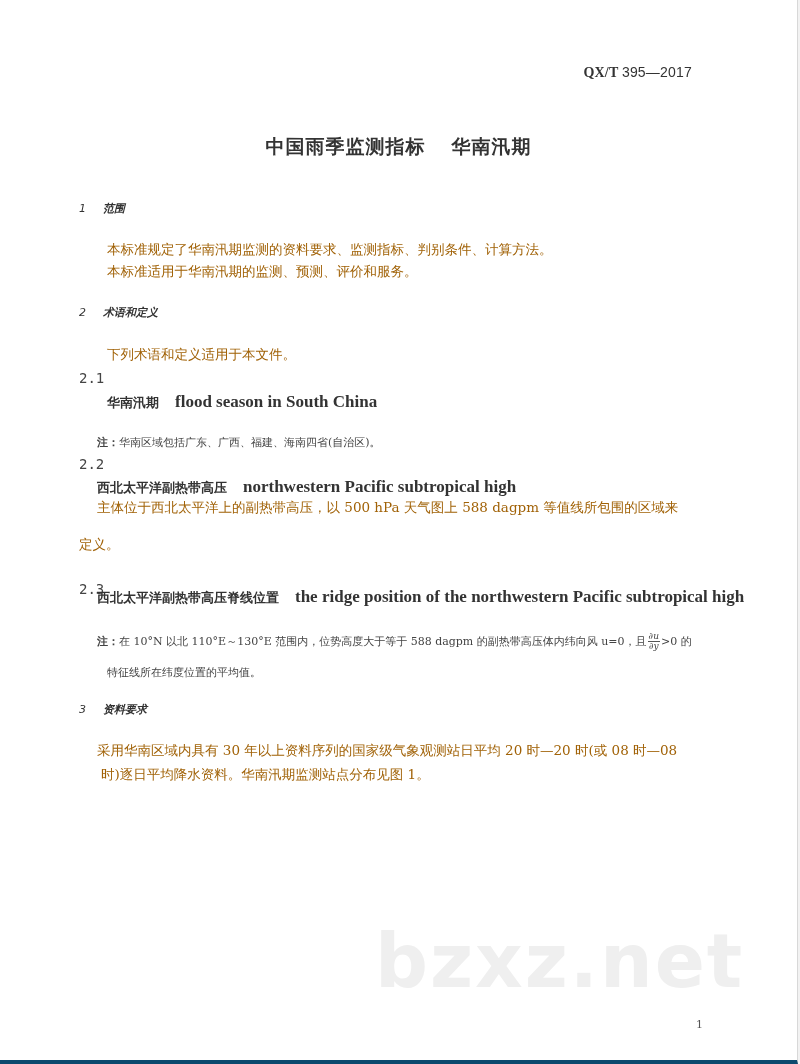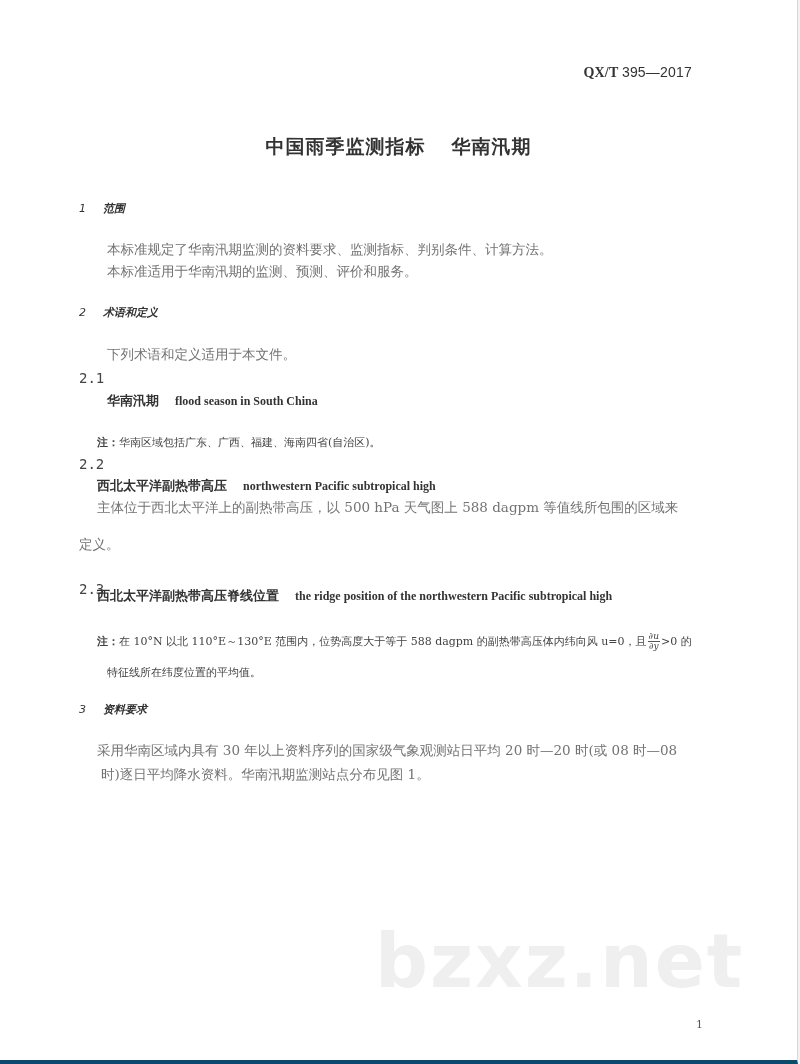--- a/index.html
+++ b/index.html
@@ -11,24 +11,24 @@
       position: absolute; left: 0; top: 0; width: 797px; height: 1060px;
       background: #ffffff; border-right: 1px solid #d8d8d8; border-bottom: 4px solid #0c4a6e;
     }
     .abs { position: absolute; white-space: nowrap; }
     .stdno { right: 105px; top: 64px; font-family: "Liberation Serif", serif; font-size: 14px; font-weight: bold; color: #333; letter-spacing: 0.2px; }
     .stdno .num { font-family: "Liberation Sans", sans-serif; font-weight: normal; }
     .title { left: 0; width: 797px; text-align: center; top: 134px; font-family: "DejaVu Sans", sans-serif; font-size: 19px; font-weight: bold; color: #333; letter-spacing: 1px; }
     .title .gap { display: inline-block; width: 26px; }
     .h1 { font-family: "DejaVu Sans", sans-serif; font-size: 11px; font-weight: bold; color: #333; font-style: italic; }
     .h1 .no { display: inline-block; width: 24px; font-weight: normal; }
-    .p { font-size: 13.5px; color: #737373; }
+    .p { font-size: 13.5px; color: #a16207; }
     .clause-no { font-family: "DejaVu Sans Mono", monospace; font-size: 14px; color: #444; }
     .term { font-size: 13px; font-weight: bold; color: #333; }
-    .term .en { font-family: "Liberation Serif", serif; font-size: 12px; margin-left: 16px; }
+    .term .en { font-family: "Liberation Serif", serif; font-size: 17px; margin-left: 16px; }
     .note { font-size: 11px; color: #444; }
     .note b { font-weight: bold; }
     .frac { display: inline-block; vertical-align: middle; text-align: center; font-size: 9px; line-height: 9px; font-style: italic; margin: 0 1px; }
     .frac .top { display: block; border-bottom: 1px solid #555; padding: 0 1px; }
     .frac .bot { display: block; }
     .watermark { left: 375px; top: 918px; font-family: "DejaVu Sans", sans-serif; font-weight: bold; font-size: 74px; color: #efefef; letter-spacing: 2px; }
     .pageno { left: 696px; top: 1018px; font-size: 11px; color: #555; }
   </style>
 </head>
 <body>

